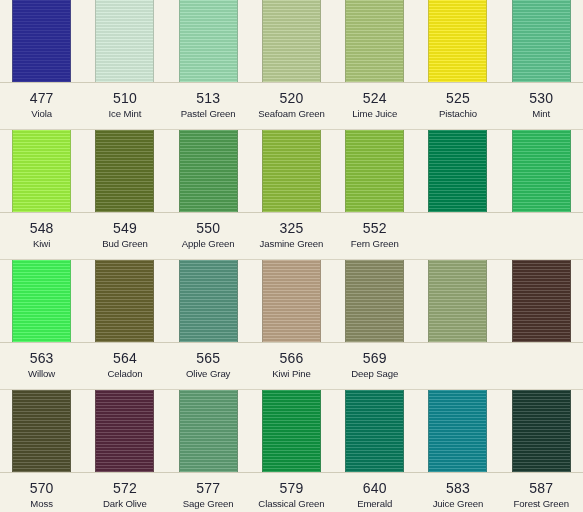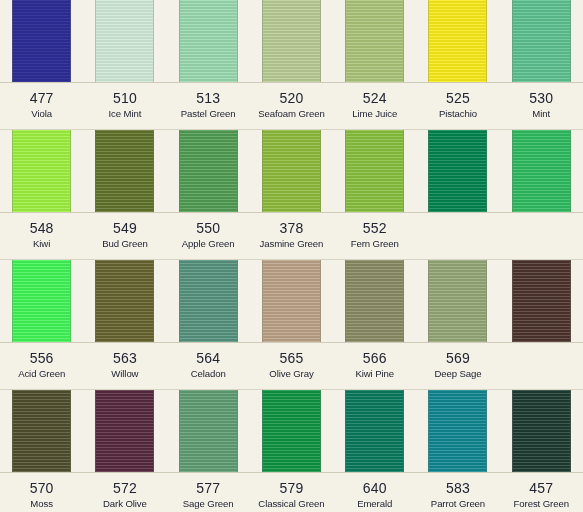--- a/index.html
+++ b/index.html
@@ -191,21 +191,21 @@
           </div>
           <div class="label-cell">
             <div class="code">549</div>
             <div class="cname">Bud Green</div>
           </div>
           <div class="label-cell">
             <div class="code">550</div>
             <div class="cname">Apple Green</div>
           </div>
           <div class="label-cell">
-            <div class="code">378</div>
+            <div class="code">325</div>
             <div class="cname">Jasmine Green</div>
           </div>
           <div class="label-cell">
             <div class="code">552</div>
             <div class="cname">Fern Green</div>
           </div>
         </div>
       </div>
       <div class="row">
         <div class="swatch-strip" style="height: 82px;">
@@ -226,24 +226,20 @@
           </div>
           <div class="cell">
             <div class="swatch" style="height: 82px; background-color: rgb(147, 166, 116);"></div>
           </div>
           <div class="cell">
             <div class="swatch" style="height: 82px; background-color: rgb(75, 51, 43);"></div>
           </div>
         </div>
         <div class="labels" style="height: 46px;">
           <div class="label-cell">
-            <div class="code">556</div>
-            <div class="cname">Acid Green</div>
-          </div>
-          <div class="label-cell">
             <div class="code">563</div>
             <div class="cname">Willow</div>
           </div>
           <div class="label-cell">
             <div class="code">564</div>
             <div class="cname">Celadon</div>
           </div>
           <div class="label-cell">
             <div class="code">565</div>
             <div class="cname">Olive Gray</div>
@@ -298,22 +294,22 @@
           <div class="label-cell">
             <div class="code">579</div>
             <div class="cname">Classical Green</div>
           </div>
           <div class="label-cell">
             <div class="code">640</div>
             <div class="cname">Emerald</div>
           </div>
           <div class="label-cell">
             <div class="code">583</div>
-            <div class="cname">Parrot Green</div>
-          </div>
-          <div class="label-cell">
-            <div class="code">457</div>
+            <div class="cname">Juice Green</div>
+          </div>
+          <div class="label-cell">
+            <div class="code">587</div>
             <div class="cname">Forest Green</div>
           </div>
         </div>
       </div>
     </div>
 </div>
 
 </body></html>

